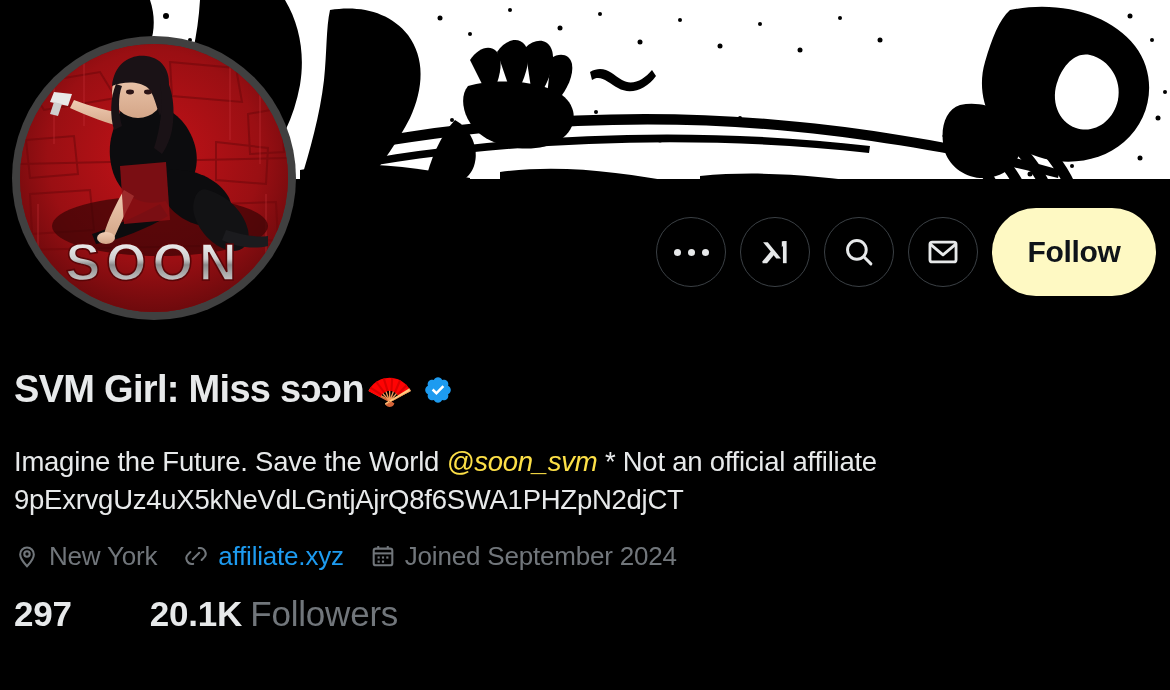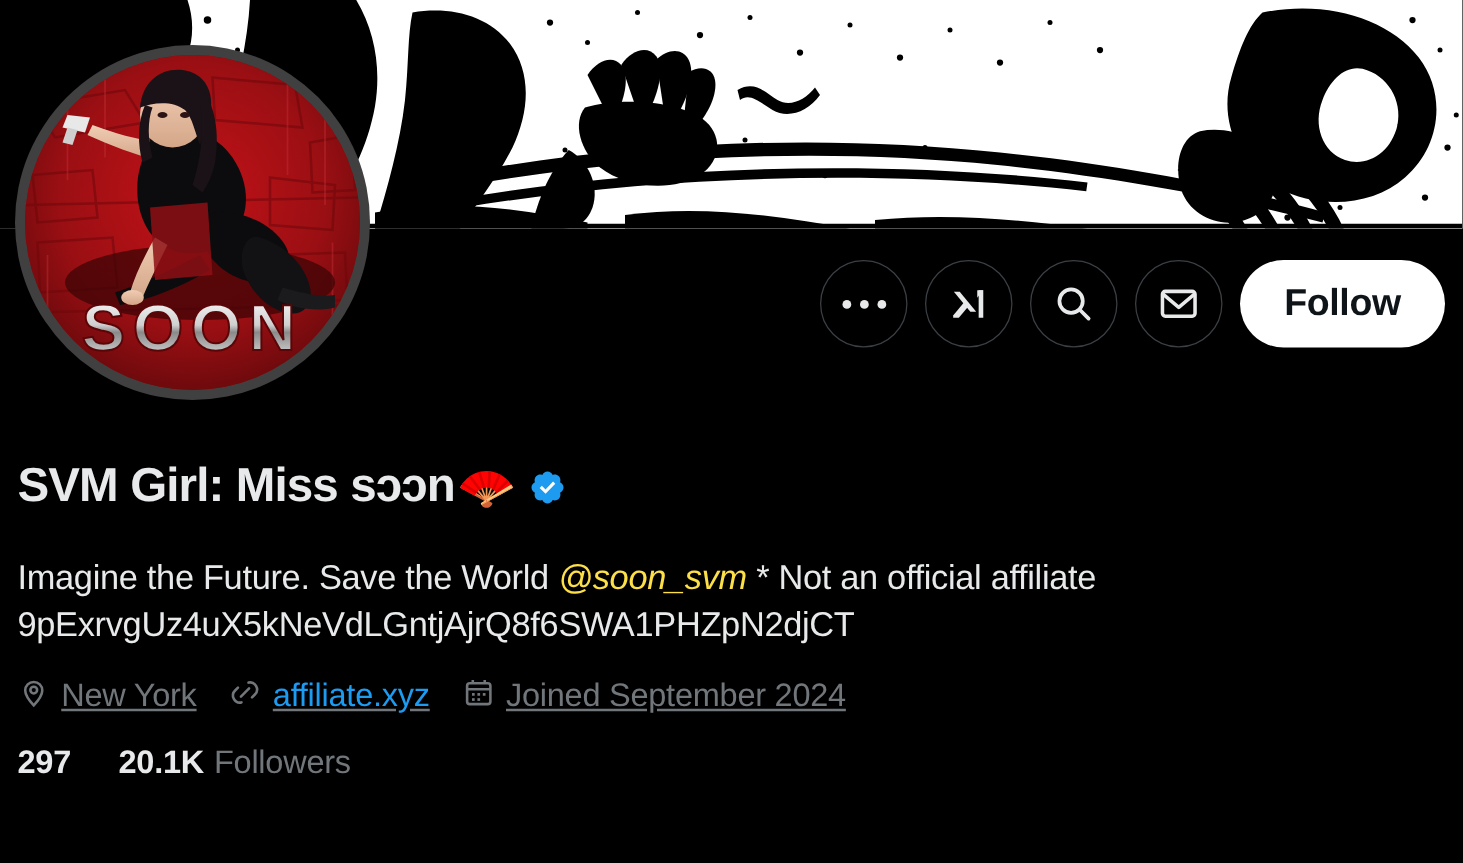--- a/index.html
+++ b/index.html
@@ -76,25 +76,25 @@
     display: flex;
     align-items: center;
     justify-content: center;
     cursor: pointer;
   }
   .icon-btn svg { display: block; }
   .dots { display:flex; gap:7px; align-items:center; }
   .dots i { width:7px; height:7px; border-radius:50%; background:#e7e9ea; display:block; }
 
   .follow-btn {
-    height: 70px;
+    height: 88px;
     min-width: 164px;
     padding: 0 30px;
     border-radius: 999px;
-    background: #ffffff;
+    background: #fef9c3;
     color: #0f1419;
     border: none;
     font-family: "Liberation Sans", sans-serif;
     font-size: 30px;
     font-weight: bold;
     letter-spacing: -0.3px;
     cursor: pointer;
     display: flex;
     align-items: center;
     justify-content: center;
@@ -152,34 +152,35 @@
     margin-top: 22px;
     display: flex;
     align-items: center;
     flex-wrap: nowrap;
     font-size: 26px;
     color: #71767b;
     letter-spacing: -0.2px;
   }
   .meta-item {
     display: flex;
+    align-items: center;
     gap: 9px;
     margin-right: 26px;
     white-space: nowrap;
-    text-decoration: underline;
   }
   .meta-item svg { display:block; flex: none; }
   .meta-link { color: #1d9bf0; text-decoration: none; cursor: pointer; }
 
   .stats {
     margin-top: 22px;
     display: flex;
     align-items: flex-end;
-    font-size: 26px;
+    font-size: 35px;
     letter-spacing: -0.2px;
+    gap: 40px;
   }
   .stat { margin-right: 38px; display: flex; align-items: baseline; gap: 8px; cursor: pointer; white-space: nowrap; }
   .stat-num { color: #e7e9ea; font-weight: bold; }
   .stat-label { color: #71767b; }
 </style>
 </head>
 <body>
 
 <div id="app">
 

